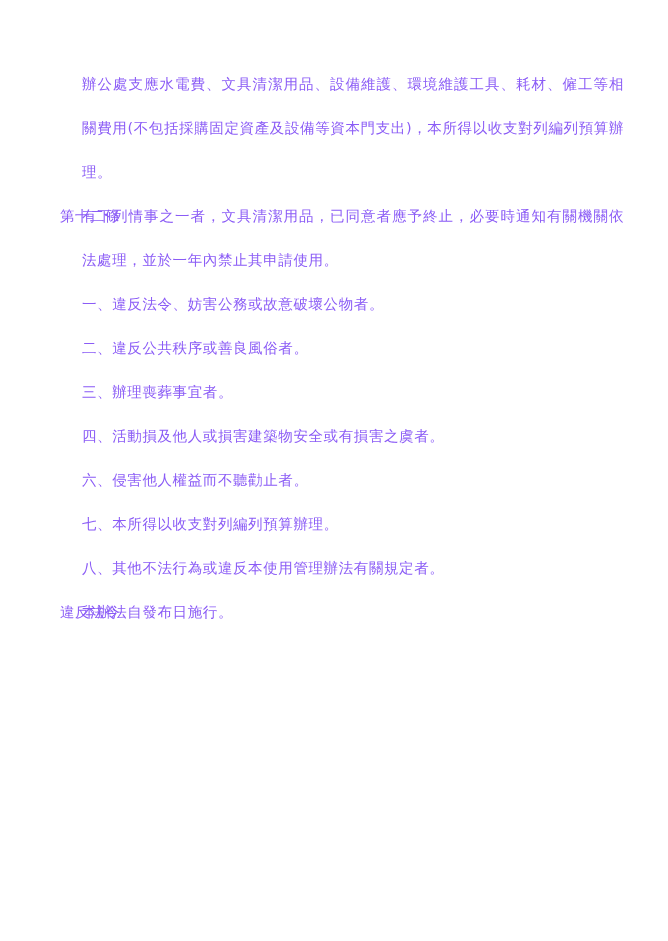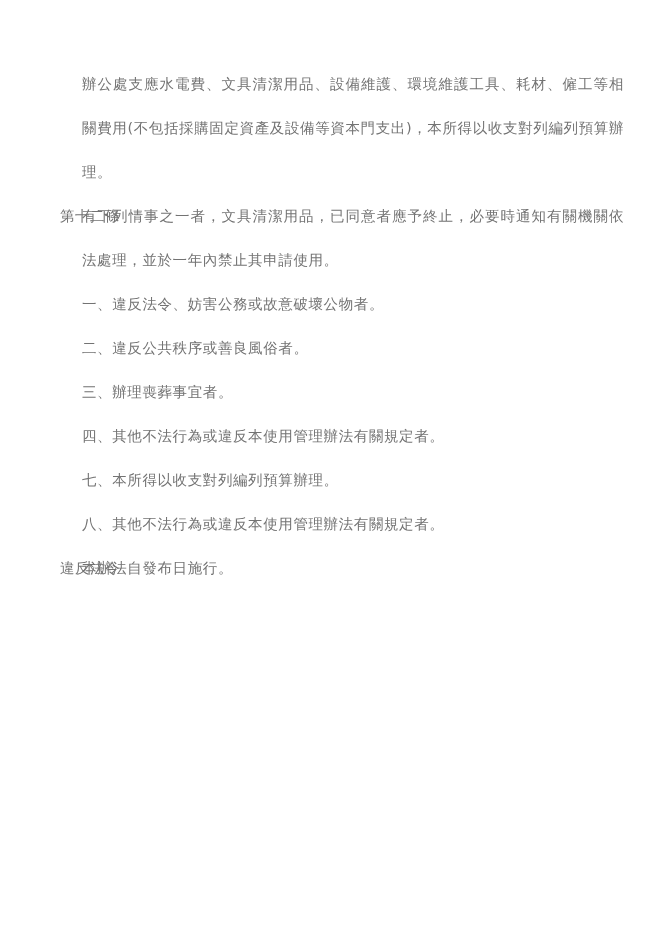--- a/index.html
+++ b/index.html
@@ -6,21 +6,21 @@
     margin: 0;
     padding: 0;
     background: #ffffff;
   }
   .page {
     position: relative;
     width: 668px;
     height: 941px;
     background: #ffffff;
     font-family: "DejaVu Sans", "Liberation Sans", sans-serif;
-    color: #737373;
+    color: #8b5cf6;
     box-sizing: border-box;
     overflow: hidden;
   }
   .body-block {
     position: absolute;
     left: 0;
     top: 0;
     width: 668px;
   }
   
@@ -86,24 +86,28 @@
       <div class="text-col sub">二、違反公共秩序或善良風俗者。</div>
     </div>
 
     <div class="row">
       <div class="art-label empty"></div>
       <div class="text-col sub">三、辦理喪葬事宜者。</div>
     </div>
 
     <div class="row">
       <div class="art-label empty"></div>
-      <div class="text-col sub">四、其他不法行為或違反本使用管理辦法有關規定者。</div>
+      <div class="text-col sub">四、活動損及他人或損害建築物安全或有損害之虞者。</div>
     </div>
 
 
+    <div class="row">
+      <div class="art-label empty"></div>
+      <div class="text-col sub">六、侵害他人權益而不聽勸止者。</div>
+    </div>
 
     <div class="row">
       <div class="art-label empty"></div>
       <div class="text-col sub">七、本所得以收支對列編列預算辦理。</div>
     </div>
 
     <div class="row">
       <div class="art-label empty"></div>
       <div class="text-col sub">八、其他不法行為或違反本使用管理辦法有關規定者。</div>
     </div>

